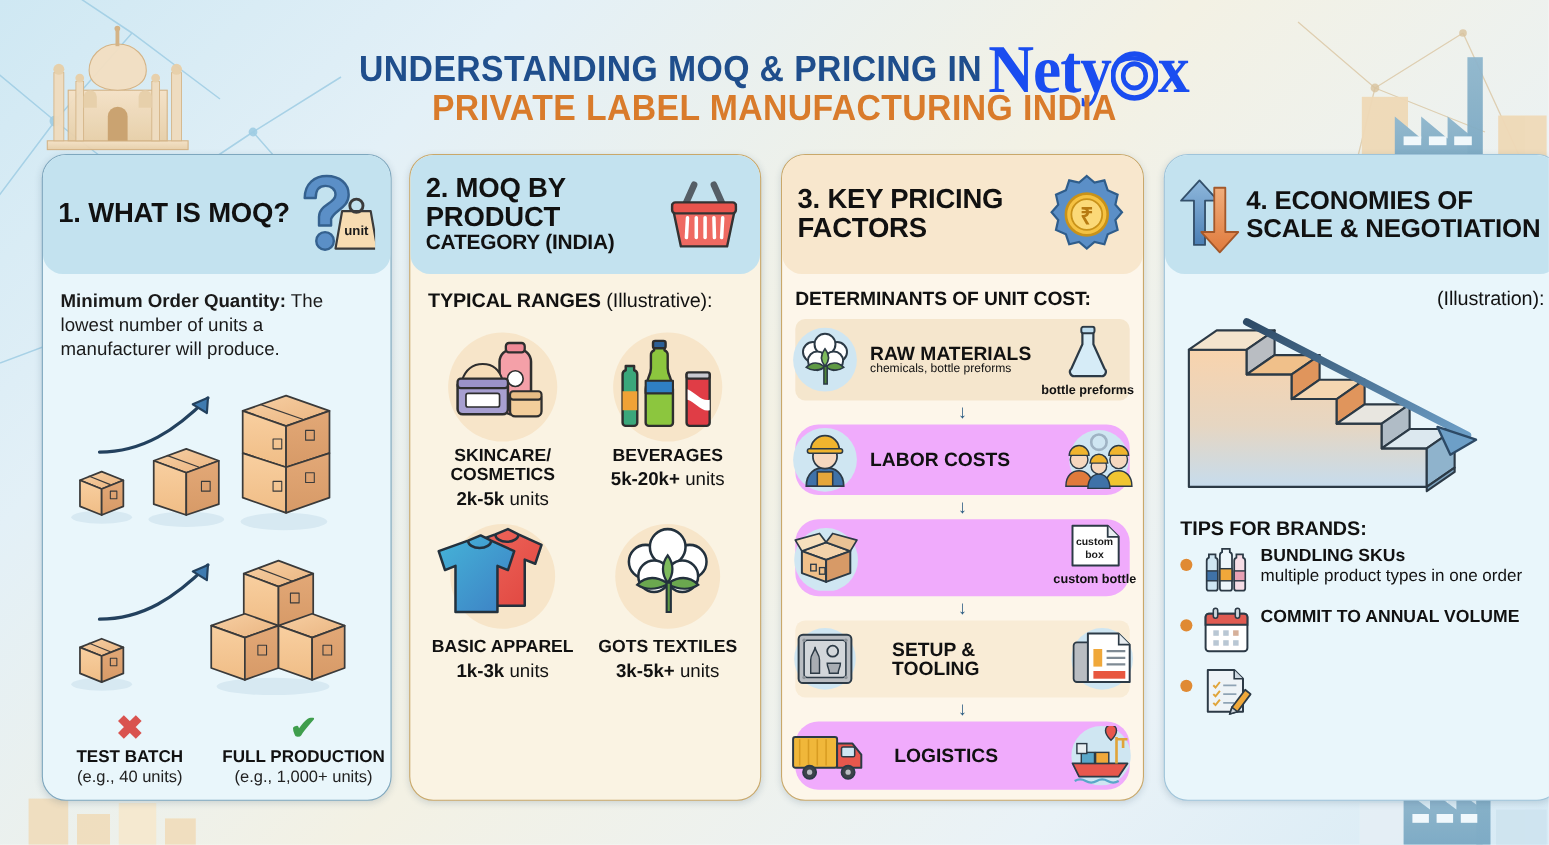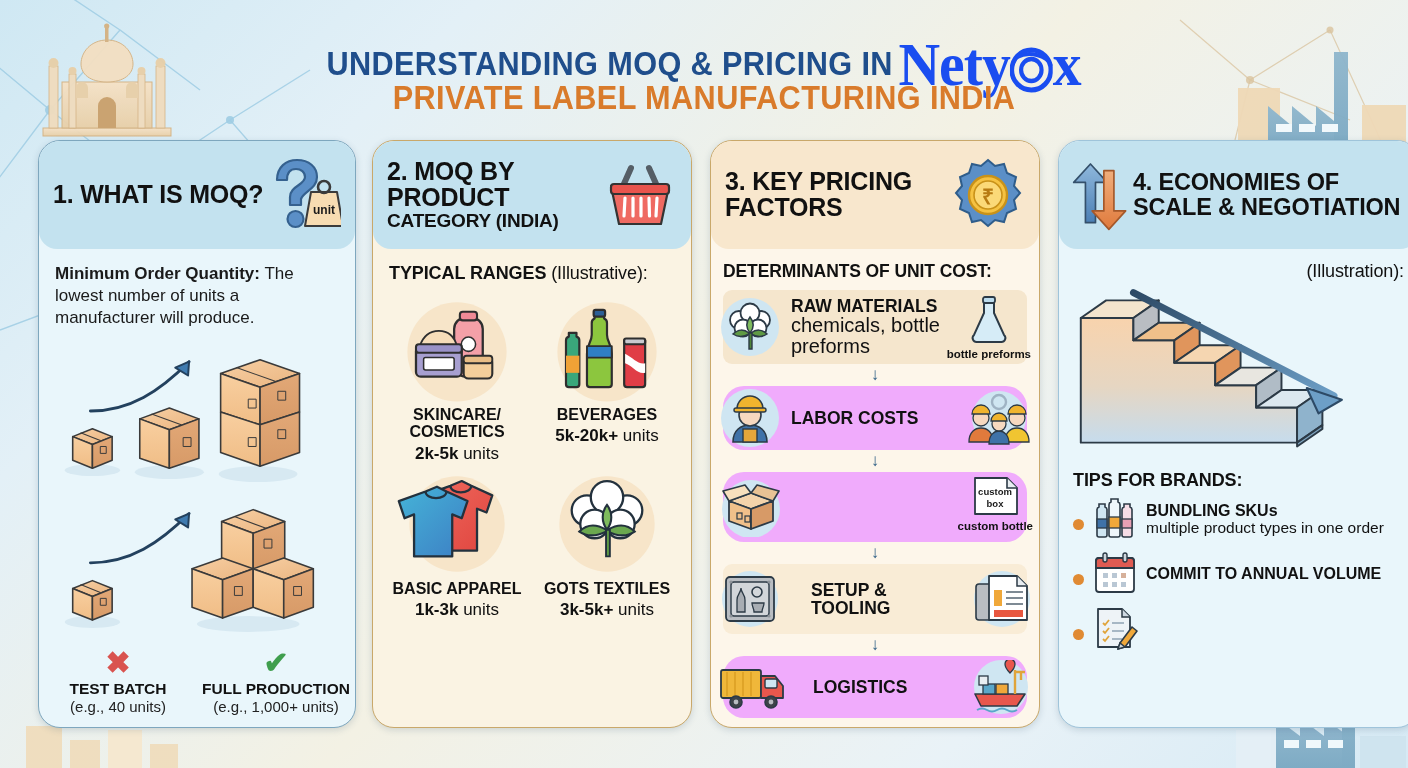--- a/index.html
+++ b/index.html
@@ -102,30 +102,30 @@
   
   .flow { margin-top: 8px; }
   .flow-row {
     position: relative; height: 64px; display: flex; align-items: center;
     border-radius: 9px; padding-left: 68px; padding-right: 62px;
   }
   .flow-a { background: #f5e6cd; }
   .flow-b { background: #f0abfc; border-radius: 21px; }
   .flow-c { background: #f9ecd6; }
   .flow-text { font-size: 17.5px; font-weight: bold; color: #111; line-height: 1.06; }
-  .flow-text .sm { font-weight: normal; font-size: 20px; display: block; }
+  .flow-text .sm { font-weight: normal; font-size: 11px; display: block; }
   .flow-left { position: absolute; left: -4px; top: 50%; transform: translateY(-50%); }
   .flow-right { position: absolute; right: -8px; top: 50%; transform: translateY(-50%); text-align:center; }
   .tiny-label { font-size: 11.5px; font-weight: bold; color: #111; line-height: 1.05; }
   .arrow-down { text-align: center; height: 22px; line-height: 22px; color: #2a5b82; font-size: 17px; }
 
   
   .stairs-wrap { height: 180px; position: relative; margin-top: 4px; }
   .tips { margin-top: 4px; }
-  .tip { display: flex; align-items: center; gap: 8px; margin-bottom: 9px; }
+  .tip { display: flex; align-items: flex-start; gap: 8px; margin-bottom: 9px; }
   .bullet { width: 11px; height: 11px; border-radius: 50%; background: #e08a33; flex: 0 0 auto; margin-top: 13px; }
   .tip-icon { width: 46px; height: 46px; flex: 0 0 auto; }
   .tip-text { font-size: 16px; font-weight: bold; color: #111; line-height: 1.1; padding-top: 2px; }
   .tip-text .sm { font-weight: normal; font-size: 15.5px; display: block; line-height: 1.12; }
   .right-align { text-align: right; }
 </style>
 </head>
 <body>
 
 <svg class="bg-svg" viewBox="0 0 1408 768">

